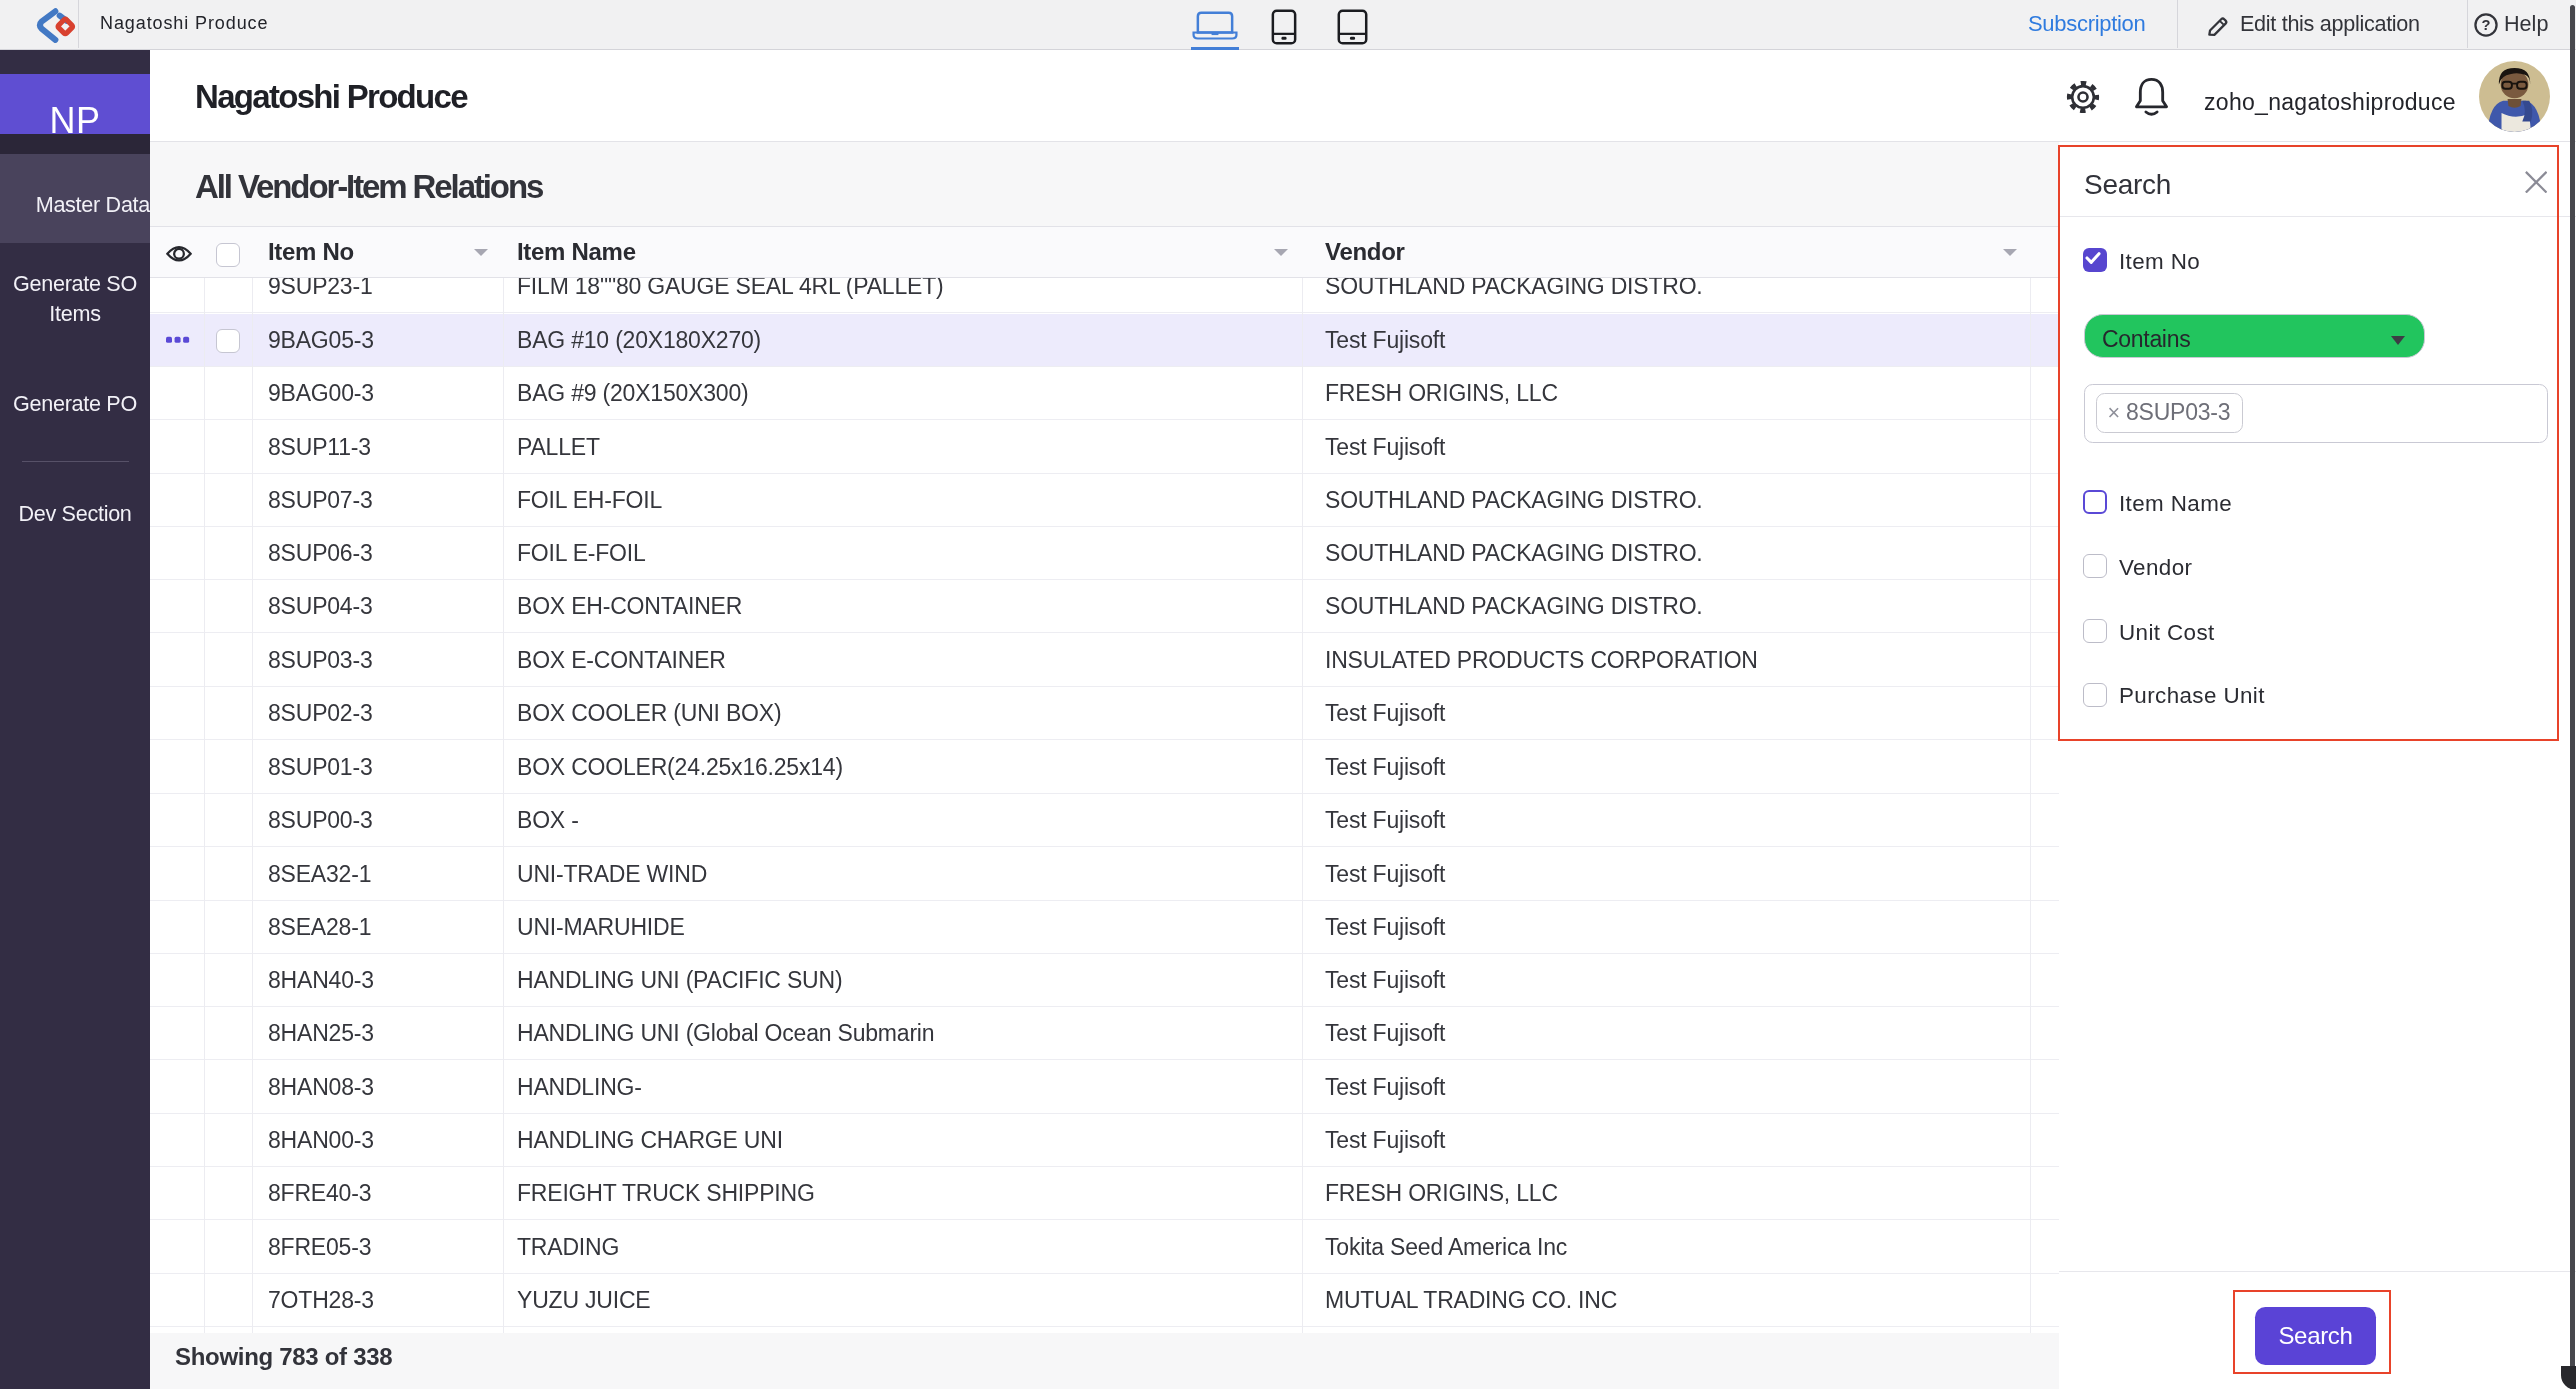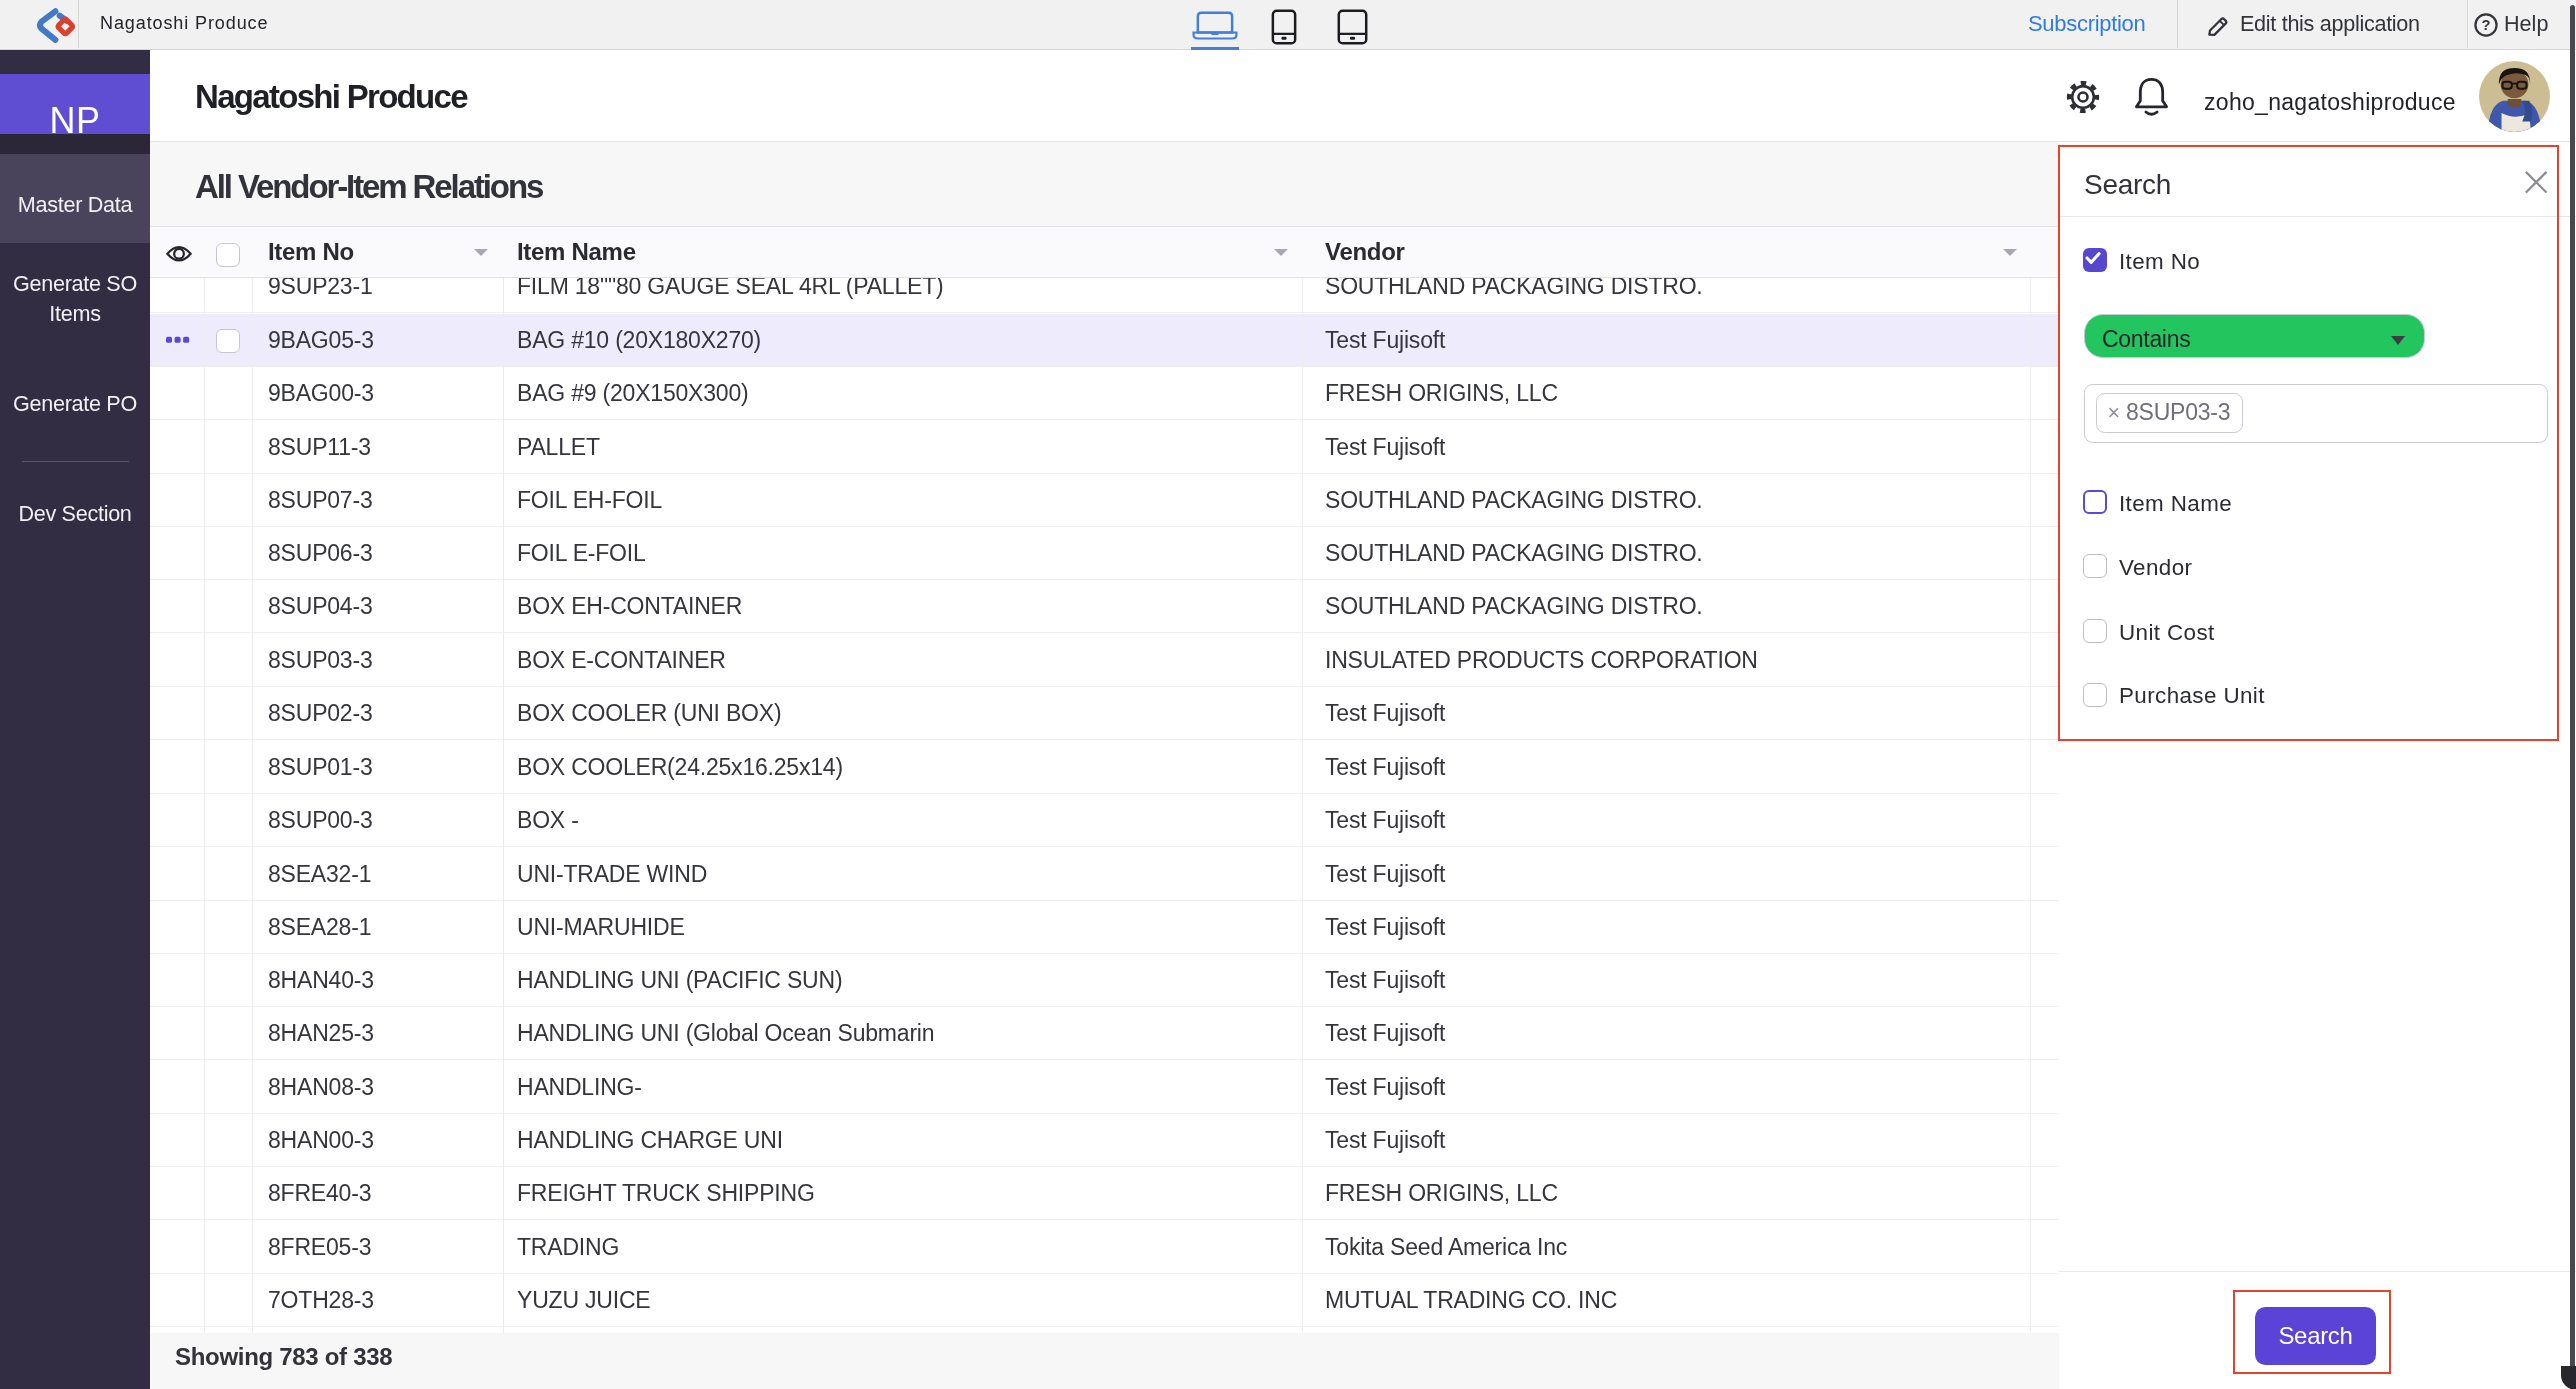--- a/index.html
+++ b/index.html
@@ -14,21 +14,21 @@
 #tb-sub { position:absolute; left:2028px; top:0; height:48px; line-height:48px; font-size:22px; color:#2f7bdf; letter-spacing:-0.3px; }
 #tb-edit { position:absolute; left:2240px; top:0; height:48px; line-height:48px; font-size:21.6px; color:#33343a; letter-spacing:-0.3px; }
 #tb-help { position:absolute; left:2504px; top:0; height:48px; line-height:48px; font-size:21.6px; color:#33343a; }
 #lap-underline { position:absolute; left:1191px; top:47px; width:48px; height:3.4px; background:#437fd7; }
 
 
 #sidebar { position:absolute; left:0; top:50px; width:150px; height:1340px; background:#332d44; }
 #np { position:absolute; left:0; top:0; width:150px; height:84px; background:#5f4ed2; color:#ffffff; font-size:36px; text-align:center; line-height:93px; letter-spacing:0.4px;margin-top:24px; }
 #np-strip { position:absolute; left:0; top:84px; width:150px; height:20px; background:#2b2638; }
 .side-item { position:absolute; left:0; width:150px; color:#f2f1f7; font-size:21.6px; text-align:center; letter-spacing:-0.3px; }
-#si-master { top:104px; height:89px; line-height:102px; background:#49435c; }
+#si-master { top:104px; height:89px; line-height:102px; background:#49435c;text-align:right; }
 #si-gso { top:217px; line-height:30px; padding-top:1.7px; height:83px; }
 #si-gpo { top:338px; line-height:30px; padding-top:0.9px; height:60px; }
 #si-div { position:absolute; left:21.6px; top:411px; width:107px; height:0.9px; background:#575168; }
 #si-dev { top:447px; line-height:30px; padding-top:1.7px; height:60px; }
 
 
 #mainhdr { position:absolute; left:150px; top:50px; width:2426px; height:92px; background:#ffffff; border-bottom:0.9px solid #e3e3e8; }
 #mh-title { position:absolute; left:45px; top:28.4px; font-size:33px; font-weight:700; color:#1f2026; letter-spacing:-1.7px; }
 #mh-user { position:absolute; left:2054px; top:0; height:91px; line-height:105px; font-size:23px; color:#23242a; letter-spacing:0.3px; }
 

